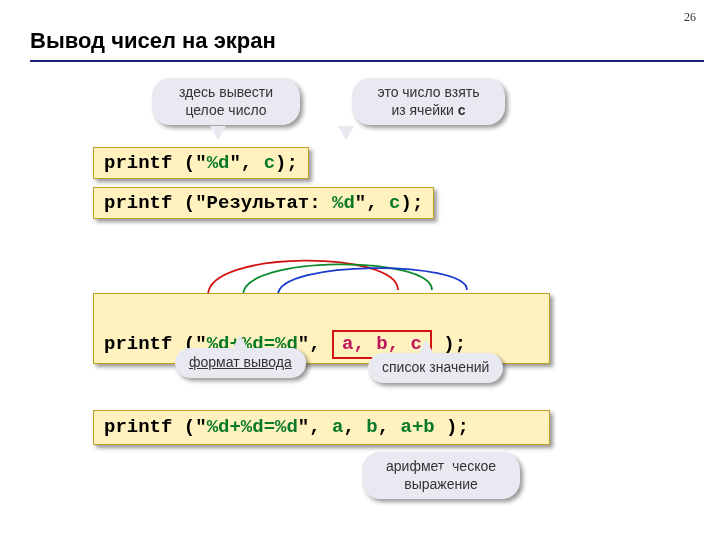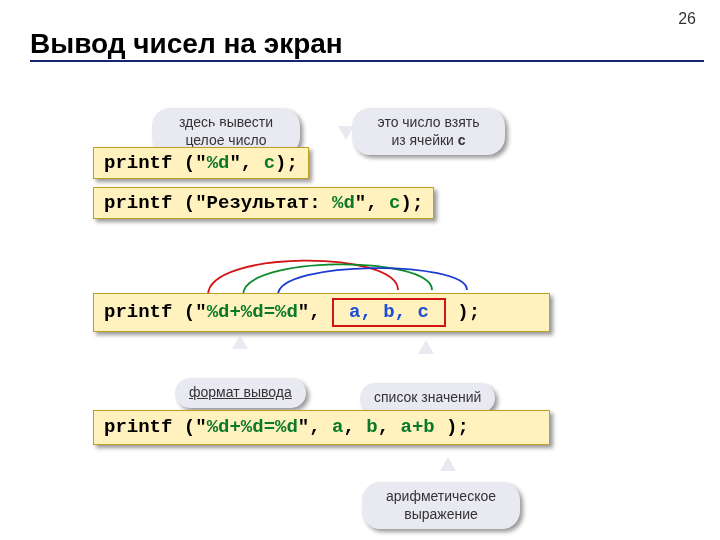--- a/index.html
+++ b/index.html
@@ -9,28 +9,29 @@
     height: 540px;
     background: white;
     font-family: Arial, sans-serif;
     position: relative;
     overflow: hidden;
   }
   .page-number {
     position: absolute;
     top: 10px;
     right: 24px;
-    font-size: 16px;
+    font-size: 12px;
     color: #333;
+    font-family: Liberation Serif, serif;
   }
   .title {
     position: absolute;
     top: 28px;
     left: 30px;
-    font-size: 28px;
+    font-size: 22px;
     font-weight: bold;
     color: #000;
   }
   .title-underline {
     position: absolute;
     top: 60px;
     left: 30px;
     right: 16px;
     height: 2px;
     background: #1a2370;
@@ -38,21 +39,20 @@
   .callout {
     position: absolute;
     background: #e9e9f2;
     border-radius: 18px;
     padding: 6px 14px;
     font-size: 14px;
     color: #333;
     text-align: center;
     box-shadow: 3px 3px 4px rgba(0,0,0,0.4);
     line-height: 1.25;
-    margin-top: 30px;
   }
   .callout .bold {
     font-weight: bold;
   }
   .callout-tail {
     position: absolute;
     width: 0;
     height: 0;
   }
   .tail-down {
@@ -73,23 +73,24 @@
     padding: 4px 10px;
     font-family: "Courier New", monospace;
     font-size: 19px;
     font-weight: bold;
     color: #000;
     white-space: pre;
   }
   .code-box .green { color: #0a7a2a; }
   .code-box .abc-box {
     border: 2px solid #d31212;
-    color: #1d4ed8;
-    padding: 0 15px;
+    color: #be185d;
+    padding: 0 8px;
     display: inline-block;
+    margin-top: 32px;
   }
   .arc-svg {
     position: absolute;
     pointer-events: none;
   }
 </style>
 </head>
 <body>
 
 <div class="page-number">26</div>
@@ -118,21 +119,21 @@
   <path d="M 188 60 C 188 25, 377 25, 377 55" stroke="#1a3ad0" stroke-width="1.8" fill="none"></path>
 </svg>
 
 <div class="code-box" style="top:293px; left:93px; width:435px; line-height:1.3;"><span>printf ("</span><span class="green">%d+%d=%d</span><span>", </span><span class="abc-box">a, b, c</span><span> );</span></div>
 
 <div class="callout" style="top:348px; left:175px;text-decoration:underline;">
   <span>формат вывода</span>
 </div>
 <div class="callout-tail tail-up" style="top:335px; left:232px;"></div>
 
-<div class="callout" style="top:353px; left:360px;">
+<div class="callout" style="top:353px; left:368px;">
   <span>список значений</span>
 </div>
 <div class="callout-tail tail-up" style="top:340px; left:418px;"></div>
 
 <div class="code-box" style="top:410px; left:93px; width:435px; line-height:1.3;"><span>printf ("</span><span class="green">%d+%d=%d</span><span>", </span><span class="green">a</span><span>, </span><span class="green">b</span><span>, </span><span class="green">a+b</span><span> );</span></div>
 
 <div class="callout" style="top:452px; left:362px; width:130px;">
   <span style="white-space:pre-line;">арифметическое
 выражение</span>
 </div>

